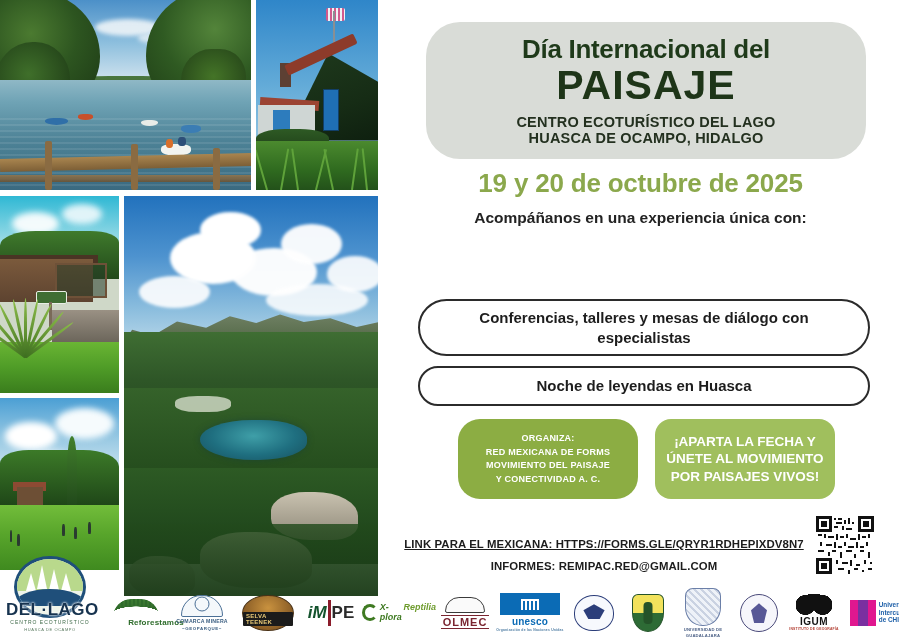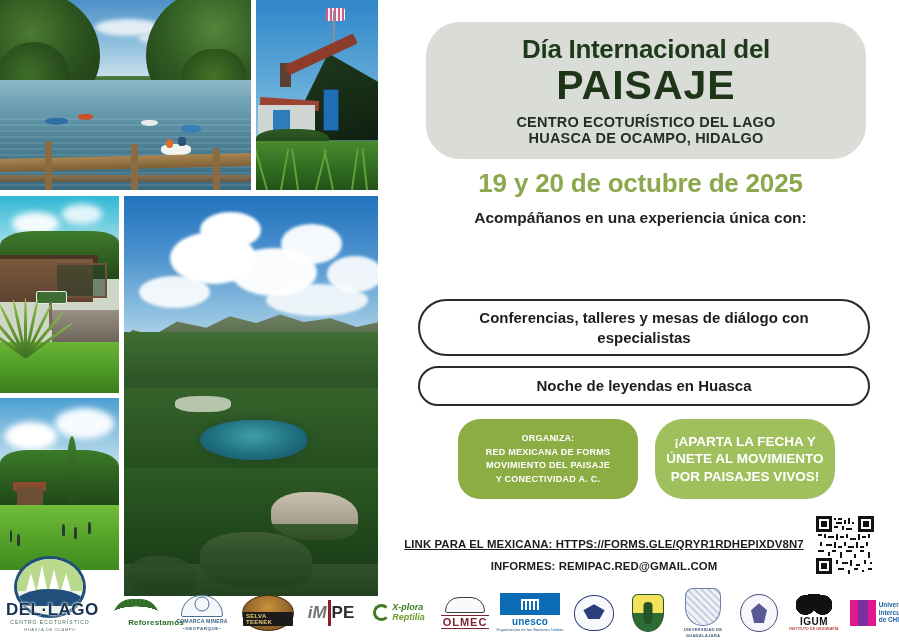--- a/index.html
+++ b/index.html
@@ -369,21 +369,21 @@
   
   #organiza-box {
     position:absolute; left:76px; top:419px; width:180px; height:80px;
     background:#8cad43; border-radius:22px;
     display:flex; flex-direction:column; align-items:center; justify-content:center;
     color:#ffffff; font-size:9px; font-weight:bold; line-height:1.5;
     letter-spacing:.25px; text-align:center; padding:0 6px;
   }
   #cta-box {
     position:absolute; left:273px; top:419px; width:180px; height:80px;
-    background:#a0bf5d; border-radius:28px;
+    background:#a0bf5d; border-radius:16px;
     display:flex; flex-direction:column; align-items:center; justify-content:center;
     color:#ffffff; font-size:13.5px; font-weight:bold; line-height:1.28;
     text-align:center; padding:0 8px;
   }
 
   
   #registro-link {
     position:absolute; left:12px; top:538px; width:420px; text-align:center;
     font-size:11.4px; font-weight:bold; color:#1c1c1c;
     text-decoration:underline; letter-spacing:.1px;
@@ -439,21 +439,21 @@
     background:radial-gradient(ellipse at 50% 35%, #c9923f 0%, #8a5d26 70%, #5e3d18 100%);
     border:1.8px solid #4a3216; position:relative;
     display:flex; align-items:flex-end; justify-content:center; padding-bottom:4px;
   }
   .m-selva .band {
     background:#1b1b1b; color:#e9c977; font-size:6px; font-weight:bold;
     padding:1px 3px; letter-spacing:.3px; border-radius:1px;
   }
 
   .m-impe { flex-direction:row; gap:1px; align-items:center; }
-  .m-impe .i1 { color:#737373; font-size:17px; font-weight:bold; font-style:italic; }
+  .m-impe .i1 { color:#14532d; font-size:17px; font-weight:bold; font-style:italic; }
   .m-impe .bar { width:3px; height:26px; background:#8b1c2b; }
   .m-impe .pe { color:#2b2b2b; font-size:17px; font-weight:bold; }
 
   .m-reptilia .c {
     width:17px; height:17px; border-radius:50%;
     border:3px solid #3f7a22; border-right-color:transparent;
   }
   .m-reptilia .t1 { color:#3f7a22; font-size:9px; font-weight:bold; font-style:italic; }
   .m-reptilia .t2 { color:#6f9c2e; font-size:9px; font-weight:bold; font-style:italic; }
 
@@ -780,21 +780,21 @@
     </div>
 
     <div class="logo-slot m-impe" style="width:62px;">
       <span class="i1">iM</span>
       <span class="bar"></span>
       <span class="pe">PE</span>
     </div>
 
     <div class="logo-slot m-reptilia" style="width:74px;flex-direction:row;gap:2px;">
       <span class="c"></span>
-      <span style="display:flex;flex-direction:column;line-height:1.05;">
+      <span style="display:flex;flex-direction:row;line-height:1.05;">
         <span class="t1">X-plora</span>
         <span class="t2">Reptilia</span>
       </span>
     </div>
 
     <div class="logo-slot m-olmec" style="width:58px;">
       <div class="head"></div>
       <div class="lg-txt">OLMEC</div>
     </div>
 

